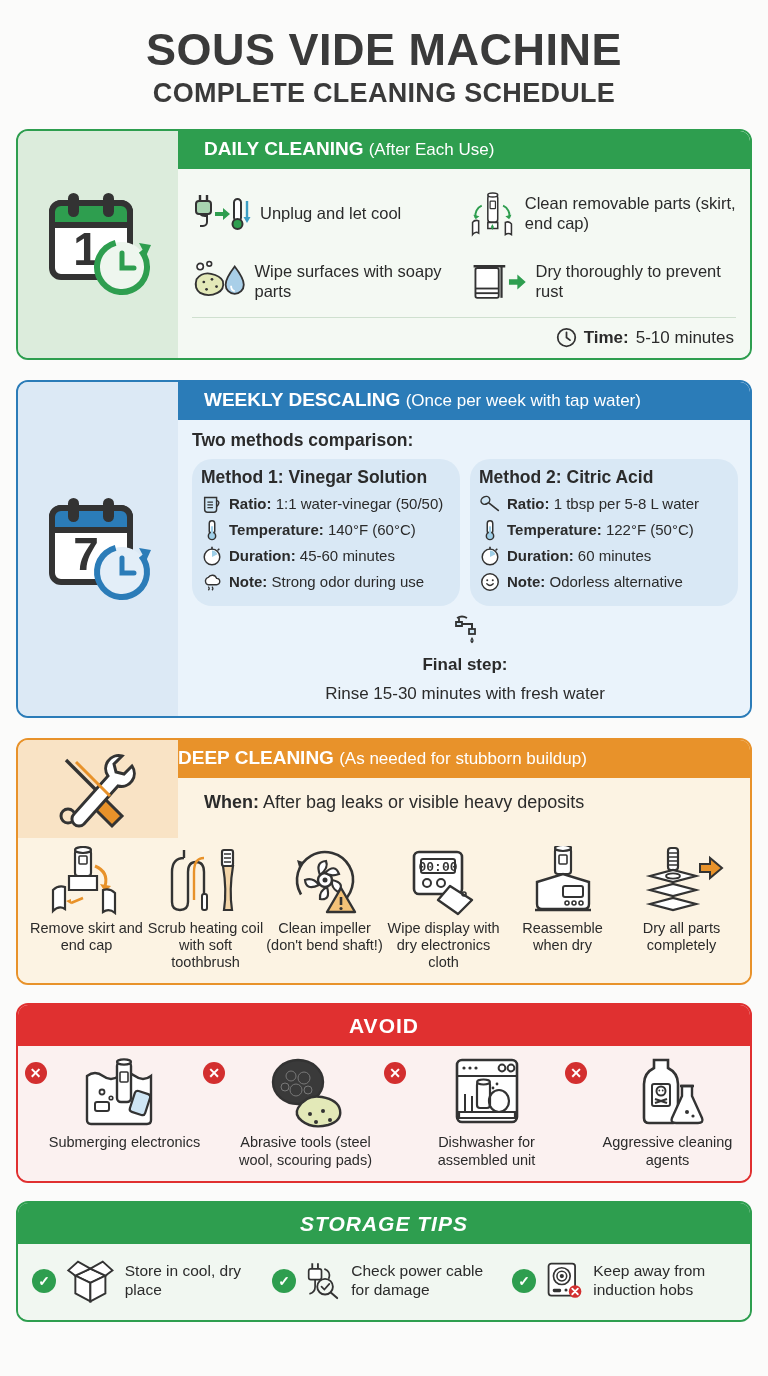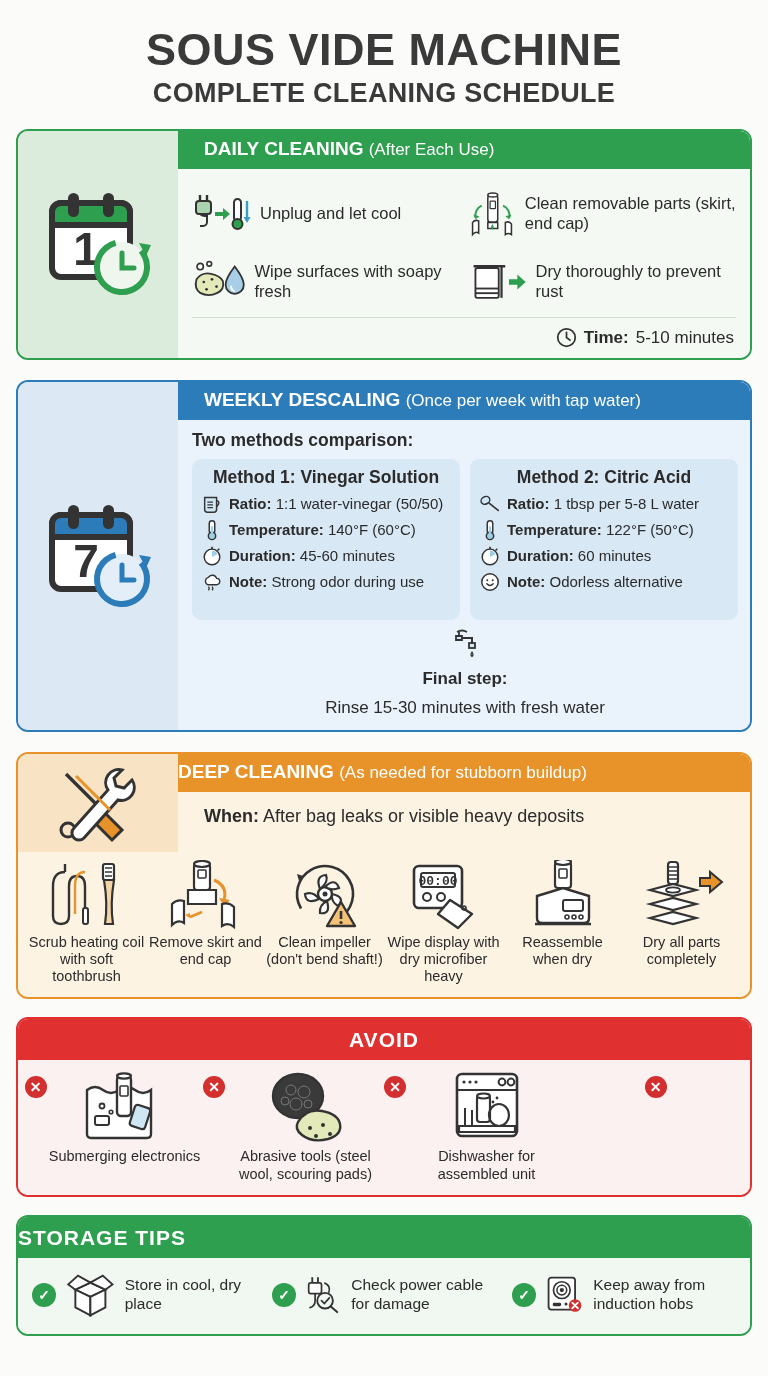--- a/index.html
+++ b/index.html
@@ -63,21 +63,21 @@
 
   
   #weekly { border-color: #2b7cb8; background: #e3eef8; margin-top: 20px; }
   #weekly .icon-panel { background: #dce9f5; }
   #weekly .body-col { background: #eaf3fb; }
   #weekly .card-head { background: #2b7cb8; padding-left: 26px; }
   .weekly-body { padding: 10px 12px 10px 14px; }
   .weekly-lead { font-size: 17.5px; font-weight: bold; margin-bottom: 8px; }
   .methods { display: grid; grid-template-columns: 1fr 1fr; gap: 10px; }
   .method {
-    background: #d9e8f5; border-radius: 9px; padding: 8px 9px 23px 9px; text-align: center;
+    background: #d9e8f5; border-radius: 20px; padding: 8px 9px 9px 9px;
   }
   .method h4 { font-size: 17.5px; font-weight: bold; margin-bottom: 5px; }
   .mrow { display: flex; align-items: center; gap: 6px; margin: 4px 0; }
   .mrow .txt { font-size: 15px; line-height: 1.15; white-space: nowrap; }
   .mrow .txt b { font-weight: bold; }
   .final {
     display: flex; align-items: center; gap: 9px;
     padding: 8px 4px 2px 4px; font-size: 17px; flex-direction: column;
   }
   .final b { font-weight: bold; }
@@ -113,22 +113,22 @@
   .xbadge {
     width: 22px; height: 22px; border-radius: 50%; background: #d32f2f;
     color: #fff; font-size: 14px; font-weight: bold;
     display: flex; align-items: center; justify-content: center;
     flex: 0 0 22px; margin-top: 6px;
   }
 
   
   #storage { border-color: #2e9e4f; background: #eef6ee; margin-top: 18px; }
   #storage .card-head {
-    background: #2e9e4f; font-size: 21px;
-    letter-spacing: 1px; padding: 9px 0;
+    background: #2e9e4f; text-align: center; font-size: 21px;
+    letter-spacing: 1px; padding: 9px 0; font-style: italic;
   }
   .storage-grid {
     display: grid; grid-template-columns: repeat(3, 1fr);
     padding: 10px 6px 12px 6px; background: #f1f7f1;
     align-items: center;
   }
   .storage-item { display: flex; align-items: center; gap: 7px; justify-content: flex-start; padding-left: 8px; }
   .storage-item .label { font-size: 15.5px; line-height: 1.2; }
   .checkbadge {
     width: 24px; height: 24px; border-radius: 50%; background: #2e9e4f;
@@ -206,21 +206,21 @@
               <circle cx="9" cy="6" r="3.5" fill="#fff" stroke="#333" stroke-width="1.8"></circle>
               <circle cx="19" cy="3" r="2.6" fill="#fff" stroke="#333" stroke-width="1.8"></circle>
               <path d="M5 20 q6 -8 16 -6 q10 2 13 8 q2 9 -6 13 q-10 5 -19 0 q-7 -5 -4 -15 z" fill="#e3e9b8" stroke="#333" stroke-width="2"></path>
               <circle cx="13" cy="23" r="1.5" fill="#333"></circle>
               <circle cx="22" cy="20" r="1.5" fill="#333"></circle>
               <circle cx="27" cy="28" r="1.5" fill="#333"></circle>
               <circle cx="16" cy="31" r="1.5" fill="#333"></circle>
               <path d="M47 6 q10 13 10 20 a10 10 0 0 1 -20 0 q0 -7 10 -20 z" fill="#a9cfe8" stroke="#333" stroke-width="2"></path>
               <path d="M43 27 q0 5 4 6" stroke="#fff" stroke-width="2" fill="none"></path>
             </svg>
-            <span class="txt">Wipe surfaces with soapy fresh</span>
+            <span class="txt">Wipe surfaces with soapy parts</span>
           </div>
 
           <div class="daily-item">
             <svg width="64" height="46" viewBox="0 0 64 46">
               <line x1="6" y1="6" x2="40" y2="6" stroke="#333" stroke-width="2.6"></line>
               <rect x="8" y="8" width="25" height="32" rx="2" fill="#fff" stroke="#333" stroke-width="2"></rect>
               <line x1="8" y1="30" x2="33" y2="30" stroke="#333" stroke-width="2"></line>
               <line x1="8" y1="35" x2="33" y2="35" stroke="#333" stroke-width="2"></line>
               <line x1="36" y1="6" x2="36" y2="40" stroke="#333" stroke-width="2.4"></line>
               <path d="M44 20 h9 v-5 l9 8 l-9 8 v-5 h-9 z" fill="#2e9e4f"></path>
@@ -377,46 +377,46 @@
         <div class="deep-when">
           <b>When:</b>
           <span>After bag leaks or visible heavy deposits</span>
         </div>
       </div>
     </div>
     <div class="deep-steps">
 
       <div class="step">
         <svg width="88" height="72" viewBox="0 0 88 72" style="margin:0 auto">
-          <path d="M22 4 v8 M22 12 q-12 0 -12 14 v30 q0 8 8 8 q8 0 8 -8 v-30 q0 -10 8 -10 q8 0 8 10 v36" stroke="#333" stroke-width="2.4" fill="none"></path>
-          <path d="M42 12 q-10 0 -10 14 v28" stroke="#e8922a" stroke-width="2.4" fill="none"></path>
-          <rect x="40" y="48" width="5" height="16" rx="2" fill="#fff" stroke="#333" stroke-width="2"></rect>
-          <rect x="60" y="4" width="11" height="16" rx="2" fill="#fff" stroke="#333" stroke-width="2.2"></rect>
-          <line x1="62" y1="8" x2="69" y2="8" stroke="#333" stroke-width="1.4"></line>
-          <line x1="62" y1="12" x2="69" y2="12" stroke="#333" stroke-width="1.4"></line>
-          <line x1="62" y1="16" x2="69" y2="16" stroke="#333" stroke-width="1.4"></line>
-          <path d="M61 20 q4 24 1 44 h8 q-3 -20 1 -44 z" fill="#f3d5a8" stroke="#333" stroke-width="2.2"></path>
-        </svg>
-        <div class="label">Scrub heating coil with soft toothbrush</div>
-      </div>
-
-      <div class="step">
-        <svg width="88" height="72" viewBox="0 0 88 72" style="margin:0 auto">
           <rect x="32" y="4" width="16" height="26" rx="3" fill="#fff" stroke="#333" stroke-width="2.2"></rect>
           <ellipse cx="40" cy="4" rx="8" ry="3" fill="#fff" stroke="#333" stroke-width="2.2"></ellipse>
           <rect x="36" y="10" width="8" height="8" rx="1" fill="#fff" stroke="#333" stroke-width="1.6"></rect>
           <path d="M26 30 h28 v14 h-28 z" fill="#fff" stroke="#333" stroke-width="2.2"></path>
           <path d="M52 20 q14 6 10 20" stroke="#e8922a" stroke-width="3" fill="none"></path>
           <path d="M57 38 l5 8 l6 -6 z" fill="#e8922a"></path>
           <path d="M10 44 q5 -5 12 -3 v22 q-6 -4 -12 2 z" fill="#fff" stroke="#333" stroke-width="2.2"></path>
           <path d="M60 44 q7 -2 12 3 v20 q-6 -5 -12 -1 z" fill="#fff" stroke="#333" stroke-width="2.2"></path>
           <path d="M40 52 l-12 5" stroke="#e8922a" stroke-width="2.6"></path>
           <path d="M28 53 l-5 2 l5 3 z" fill="#e8922a"></path>
         </svg>
         <div class="label">Remove skirt and end cap</div>
+      </div>
+
+      <div class="step">
+        <svg width="88" height="72" viewBox="0 0 88 72" style="margin:0 auto">
+          <path d="M22 4 v8 M22 12 q-12 0 -12 14 v30 q0 8 8 8 q8 0 8 -8 v-30 q0 -10 8 -10 q8 0 8 10 v36" stroke="#333" stroke-width="2.4" fill="none"></path>
+          <path d="M42 12 q-10 0 -10 14 v28" stroke="#e8922a" stroke-width="2.4" fill="none"></path>
+          <rect x="40" y="48" width="5" height="16" rx="2" fill="#fff" stroke="#333" stroke-width="2"></rect>
+          <rect x="60" y="4" width="11" height="16" rx="2" fill="#fff" stroke="#333" stroke-width="2.2"></rect>
+          <line x1="62" y1="8" x2="69" y2="8" stroke="#333" stroke-width="1.4"></line>
+          <line x1="62" y1="12" x2="69" y2="12" stroke="#333" stroke-width="1.4"></line>
+          <line x1="62" y1="16" x2="69" y2="16" stroke="#333" stroke-width="1.4"></line>
+          <path d="M61 20 q4 24 1 44 h8 q-3 -20 1 -44 z" fill="#f3d5a8" stroke="#333" stroke-width="2.2"></path>
+        </svg>
+        <div class="label">Scrub heating coil with soft toothbrush</div>
       </div>
 
       <div class="step">
         <svg width="88" height="72" viewBox="0 0 88 72" style="margin:0 auto">
           <circle cx="44" cy="34" r="28" fill="none" stroke="#333" stroke-width="2.6" stroke-dasharray="140 35" transform="rotate(150 44 34)"></circle>
           <path d="M22 16 l-6 -2 l2 7 z" fill="#333"></path>
           <circle cx="44" cy="34" r="7" fill="#fff" stroke="#333" stroke-width="2.4"></circle>
           <circle cx="44" cy="34" r="2.5" fill="#333"></circle>
           <g stroke="#333" stroke-width="2.2" fill="#fff">
             <path d="M44 27 q10 -10 14 1 q-8 3 -14 -1 z"></path>
@@ -435,21 +435,21 @@
       <div class="step">
         <svg width="88" height="72" viewBox="0 0 88 72" style="margin:0 auto">
           <rect x="14" y="6" width="48" height="42" rx="5" fill="#fff" stroke="#333" stroke-width="2.6"></rect>
           <rect x="21" y="13" width="34" height="14" rx="2" fill="#fff" stroke="#333" stroke-width="2"></rect>
           <text x="38" y="25" font-family="Liberation Mono, monospace" font-size="13" font-weight="bold" fill="#333" text-anchor="middle">00:00</text>
           <circle cx="27" cy="37" r="4" fill="none" stroke="#333" stroke-width="2"></circle>
           <circle cx="41" cy="37" r="4" fill="none" stroke="#333" stroke-width="2"></circle>
           <path d="M50 40 l22 14 l-14 14 l-20 -14 z" fill="#fff" stroke="#333" stroke-width="2.4" stroke-linejoin="round"></path>
           <circle cx="64" cy="48" r="2" fill="none" stroke="#333" stroke-width="1.6"></circle>
         </svg>
-        <div class="label">Wipe display with dry microfiber heavy</div>
+        <div class="label">Wipe display with dry electronics cloth</div>
       </div>
 
       <div class="step">
         <svg width="88" height="72" viewBox="0 0 88 72" style="margin:0 auto">
           <rect x="36" y="2" width="16" height="26" rx="3" fill="#fff" stroke="#333" stroke-width="2.2"></rect>
           <ellipse cx="44" cy="2" rx="8" ry="3" fill="#fff" stroke="#333" stroke-width="2.2"></ellipse>
           <rect x="40" y="9" width="8" height="9" rx="1" fill="#fff" stroke="#333" stroke-width="1.6"></rect>
           <path d="M18 36 l26 -8 l26 8 v22 q0 5 -5 5 h-42 q-5 0 -5 -5 z" fill="#fff" stroke="#333" stroke-width="2.4"></path>
           <rect x="44" y="40" width="20" height="11" rx="2" fill="#fff" stroke="#333" stroke-width="2"></rect>
           <circle cx="48" cy="57" r="2" fill="none" stroke="#333" stroke-width="1.6"></circle>
@@ -541,20 +541,36 @@
             <path d="M20 56 h56 v6 h-56 z" fill="#fff" stroke="#333" stroke-width="2.2"></path>
             <circle cx="54" cy="32" r="1.4" fill="#333"></circle>
             <circle cx="58" cy="28" r="1.4" fill="#333"></circle>
           </svg>
           <div class="label">Dishwasher for assembled unit</div>
         </div>
       </div>
 
       <div class="avoid-item">
         <div class="xbadge">✕</div>
+        <div class="avoid-inner">
+          <svg width="96" height="76" viewBox="0 0 96 76" style="margin:0 auto">
+            <path d="M34 4 h14 v8 q10 5 10 16 v34 q0 5 -5 5 h-24 q-5 0 -5 -5 v-34 q0 -11 10 -16 z" fill="#fff" stroke="#333" stroke-width="2.6"></path>
+            <rect x="32" y="28" width="18" height="22" rx="2" fill="#fff" stroke="#333" stroke-width="2"></rect>
+            <circle cx="41" cy="35" r="4.5" fill="none" stroke="#333" stroke-width="2"></circle>
+            <circle cx="39.3" cy="34.5" r="0.9" fill="#333"></circle>
+            <circle cx="42.7" cy="34.5" r="0.9" fill="#333"></circle>
+            <line x1="35" y1="43" x2="47" y2="47" stroke="#333" stroke-width="2"></line>
+            <line x1="47" y1="43" x2="35" y2="47" stroke="#333" stroke-width="2"></line>
+            <path d="M62 30 h10 v10 l10 22 q2 5 -4 5 h-22 q-6 0 -4 -5 l10 -22 z" fill="#fff" stroke="#333" stroke-width="2.4"></path>
+            <line x1="60" y1="30" x2="74" y2="30" stroke="#333" stroke-width="2.4"></line>
+            <circle cx="67" cy="56" r="2" fill="#333"></circle>
+            <circle cx="73" cy="60" r="1.6" fill="#333"></circle>
+          </svg>
+          <div class="label">Aggressive cleaning agents</div>
+        </div>
       </div>
 
     </div>
   </div>
 
   <div class="card" id="storage">
     <div class="card-head">STORAGE TIPS</div>
     <div class="storage-grid">
 
       <div class="storage-item">

